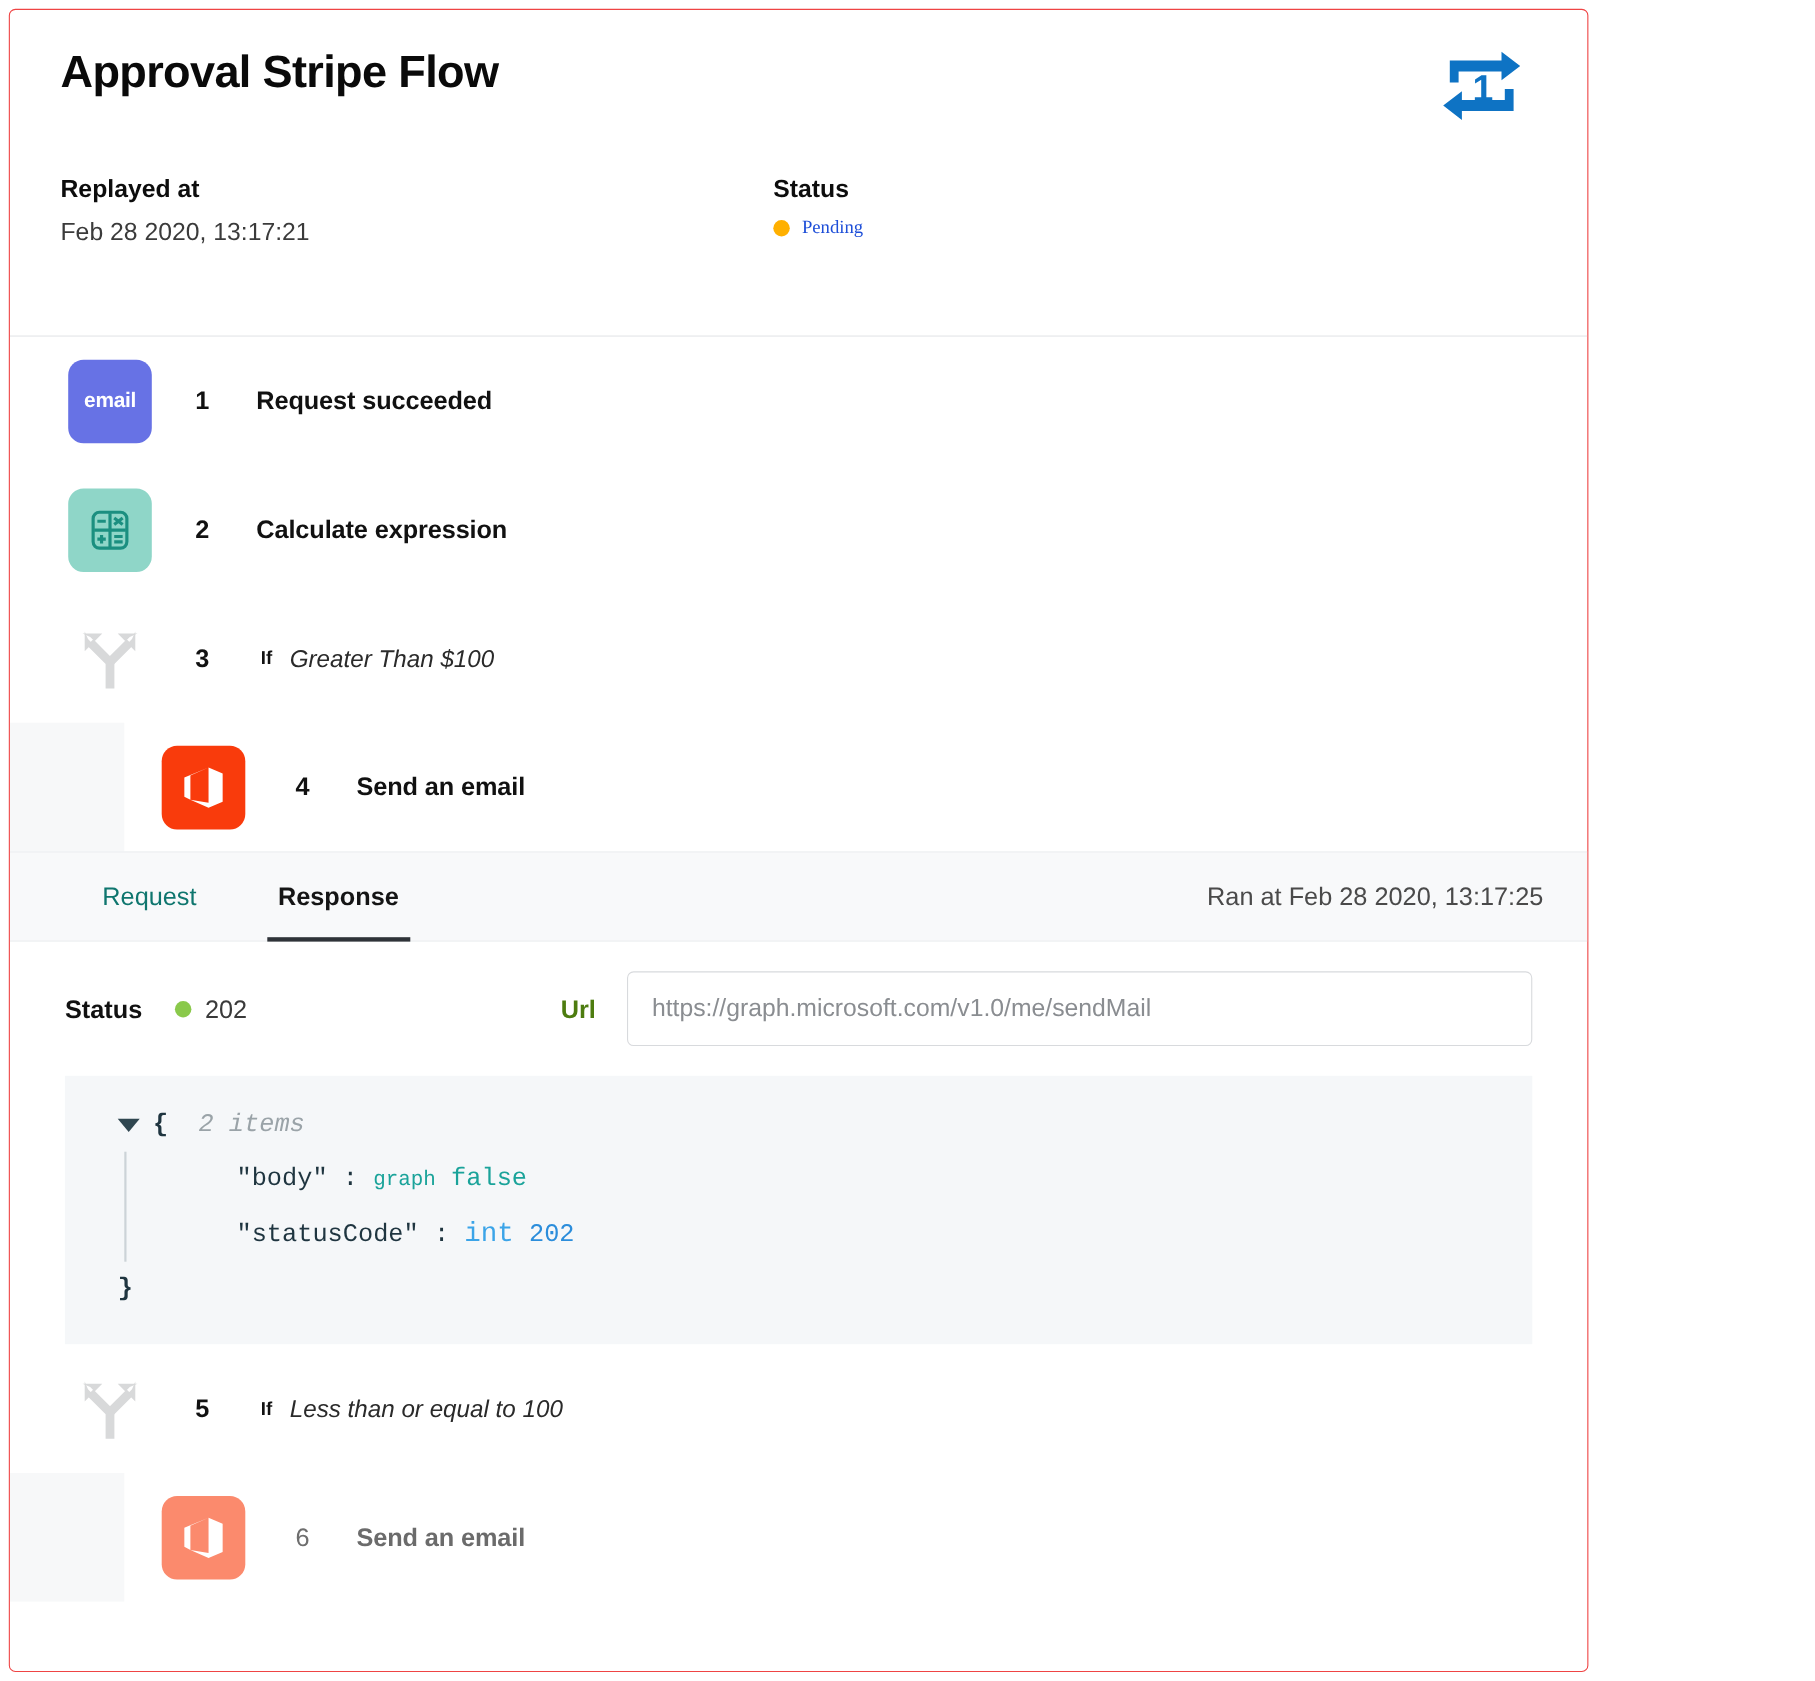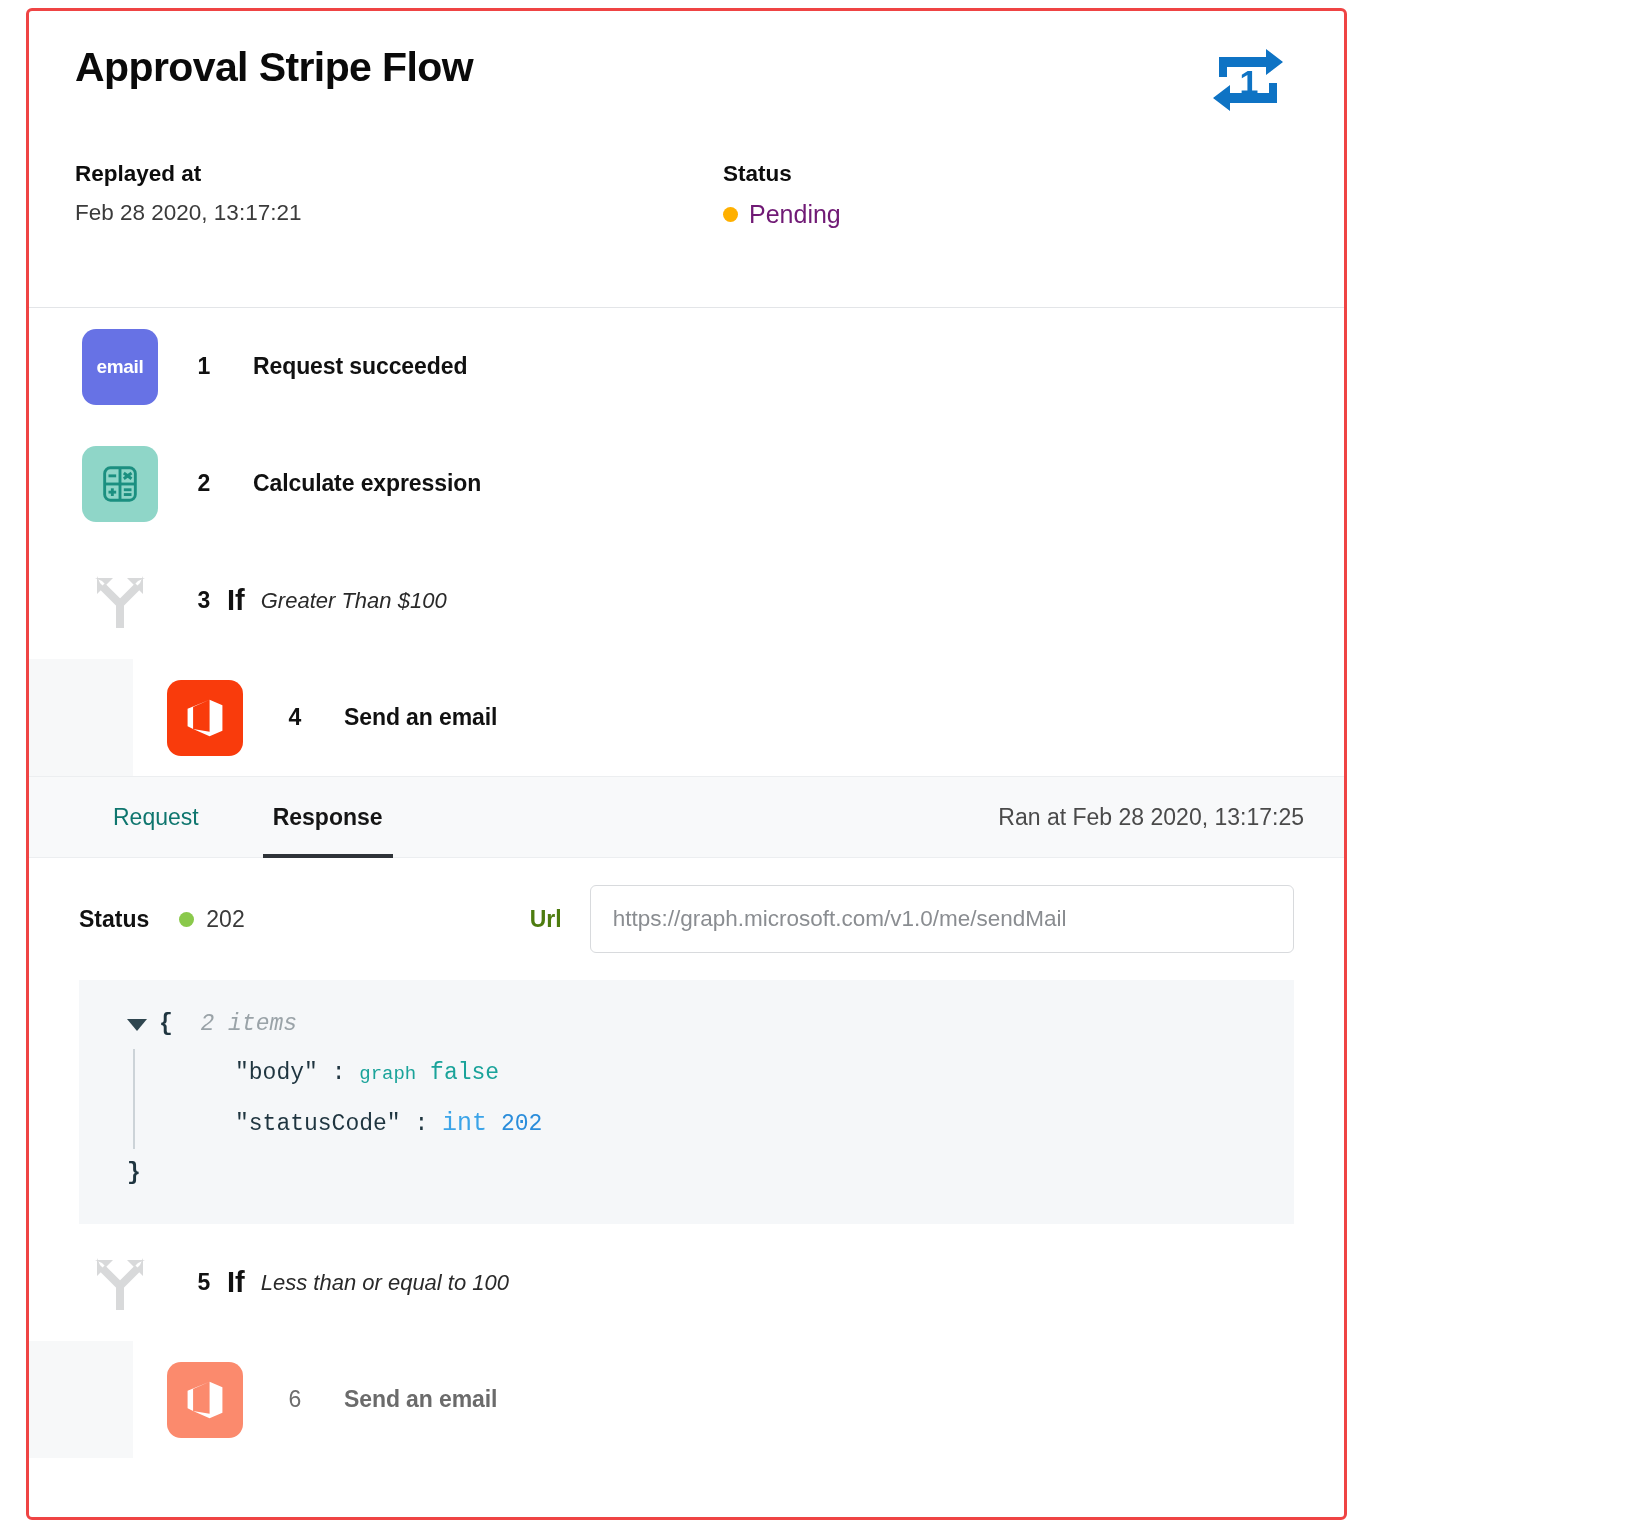--- a/index.html
+++ b/index.html
@@ -16,26 +16,26 @@
     position: relative;
     width: 1650px;
     height: 1528px;
     background: #ffffff;
     overflow: hidden;
   }
 
   
   .card {
     position: absolute;
-    left: 26px;
+    left: 8px;
     top: 8px;
-    width: 1321px;
+    width: 1436px;
     height: 1512px;
     background: #ffffff;
-    border: 3px solid #ef4444;
+    border: 1px solid #ef4444;
     border-radius: 6px;
     overflow: hidden;
   }
 
   
   .header {
     position: relative;
     padding: 34px 40px 0 46px;
     height: 297px;
     border-bottom: 1px solid #e3e5e8;
@@ -74,23 +74,24 @@
   .dot {
     width: 15px;
     height: 15px;
     border-radius: 50%;
     display: inline-block;
     flex: none;
   }
   .dot.pending { background: #ffb000; }
   .dot.ok { background: #8ac94b; }
   .status-text {
-    font-size: 25px;
-    color: #701a75;
+    font-size: 17px;
+    color: #1d4ed8;
     line-height: 1.2;
+    font-family: Liberation Serif, serif;
   }
   .replay-icon {
     position: absolute;
     right: 57px;
     top: 30px;
     width: 78px;
     height: 78px;
   }
 
   
@@ -158,23 +159,24 @@
   .step-name {
     font-size: 23px;
     font-weight: bold;
     color: #111111;
     margin-left: 26px;
     letter-spacing: -0.1px;
   }
   .step-name.muted { color: #6b6b6b; font-weight: bold; }
 
   .if-word {
-    font-size: 29px;
+    font-size: 17px;
     font-weight: bold;
     color: #111111;
+    margin-left: 30px;
   }
   .if-cond {
     font-size: 22px;
     font-style: italic;
     color: #2a2a2a;
     margin-left: 16px;
     text-align: center;
   }
 
   

